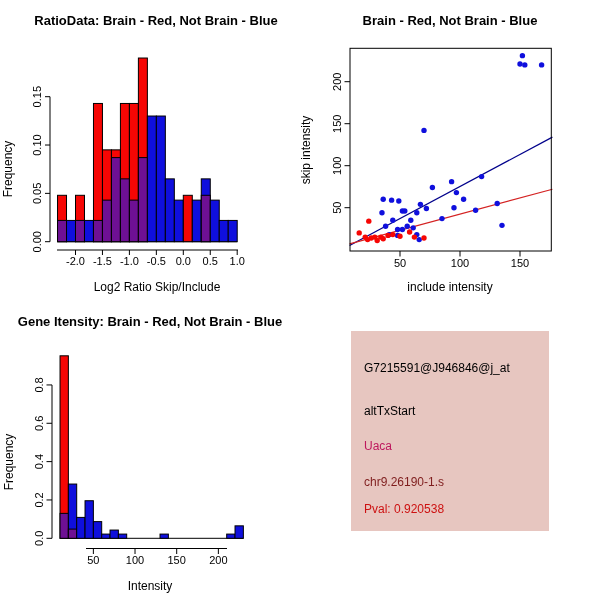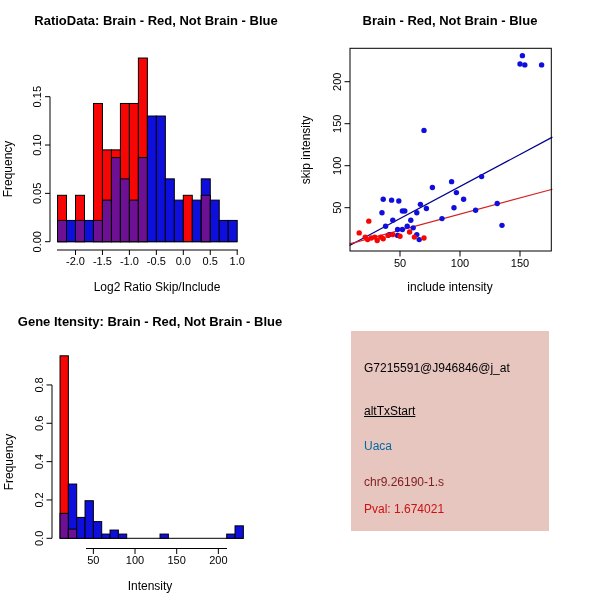--- a/index.html
+++ b/index.html
@@ -198,19 +198,19 @@
         <text x="39" y="123.28000000000002" text-anchor="middle" font-size="11" dy="0.35em" transform="rotate(-90 39 123.28000000000002)" class="tick-label">0.6</text>
         <line x1="46.5" y1="84.94000000000003" x2="52" y2="84.94000000000003" stroke="#000000" stroke-width="1"></line>
         <text x="39" y="84.94000000000003" text-anchor="middle" font-size="11" dy="0.35em" transform="rotate(-90 39 84.94000000000003)" class="tick-label">0.8</text>
       </g>
     <text class="axis-label" x="150" y="290" text-anchor="middle">Intensity</text>
     <text class="axis-label" x="13" y="162" text-anchor="middle" transform="rotate(-90 13 162)">Frequency</text>
   </svg>
 
   <div id="info-box" style="background: rgb(231, 198, 192);">
     <div class="info-line" style="top: 30px; color: rgb(0, 0, 0);">G7215591@J946846@j_at</div>
-    <div class="info-line" style="top: 73px; color: rgb(0, 0, 0); text-decoration: underline;">altTxStart</div>
-    <div class="info-line" style="top: 108px; color: #0369a1; text-align: center;">Uaca</div>
+    <div class="info-line" style="top: 73px; color: rgb(0, 0, 0);">altTxStart</div>
+    <div class="info-line" style="top: 108px; color: #be185d; text-align: center;">Uaca</div>
     <div class="info-line" style="top: 144px; color: #7f1d1d;">chr9.26190-1.s</div>
-    <div class="info-line" style="top: 171px; color: rgb(205, 17, 17);">Pval: 1.674021</div>
+    <div class="info-line" style="top: 171px; color: rgb(205, 17, 17);">Pval: 0.920538</div>
   </div>
 
 </div>
 
 </body></html>

